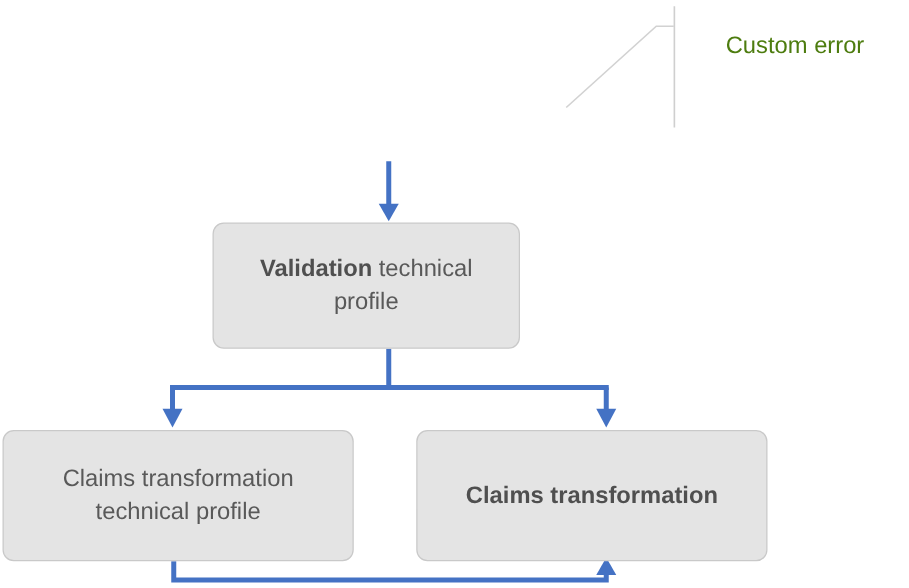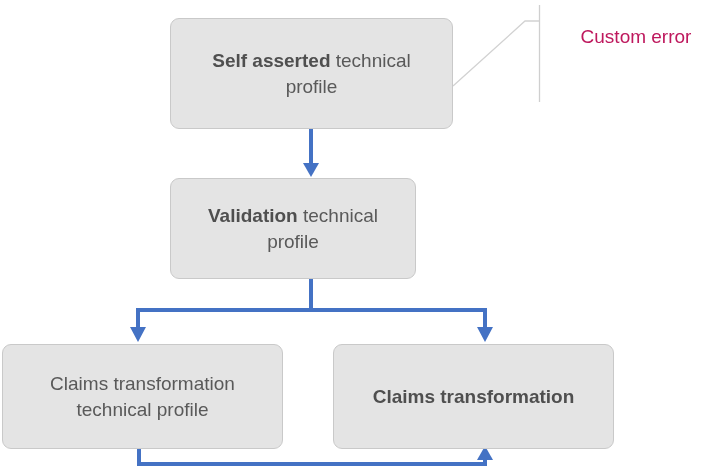--- a/index.html
+++ b/index.html
@@ -53,21 +53,21 @@
   #node-validation    { left: 170px; top: 178px; width: 246px; height: 101px; }
   #node-claims-tp     { left: 2px;   top: 344px; width: 281px; height: 105px; }
   #node-claims        { left: 333px; top: 344px; width: 281px; height: 105px; }
 
   #callout-label {
     position: absolute;
     left: 552px;
     top: 24px;
     width: 168px;
     text-align: center;
-    color: #be185d;
+    color: #4d7c0f;
     font-size: 19px;
     line-height: 1.42;
   }
 </style>
 </head>
 <body>
 
 <div id="stage">
 
   <svg id="wires" width="727" height="470" viewBox="0 0 727 470" xmlns="http://www.w3.org/2000/svg">
@@ -94,23 +94,20 @@
       <line x1="485" y1="310" x2="485" y2="329" stroke="#4472C4" stroke-width="4"></line>
       <polygon points="477,327 493,327 485,342" fill="#4472C4"></polygon>
     </g>
 
     <g>
       <path d="M 139 449 L 139 464 L 485 464 L 485 458" fill="none" stroke="#4472C4" stroke-width="4"></path>
       <polygon points="477,460 493,460 485,446" fill="#4472C4"></polygon>
     </g>
   </svg>
 
-  <div class="node" id="node-self-asserted">
-    <span class="txt"><span class="em">Self asserted</span><span> technical profile</span></span>
-  </div>
 
   <div class="node" id="node-validation">
     <span class="txt"><span class="em">Validation</span><span> technical profile</span></span>
   </div>
 
   <div class="node" id="node-claims-tp">
     <span class="txt"><span class="em"></span><span>Claims transformation technical profile</span></span>
   </div>
 
   <div class="node" id="node-claims">

